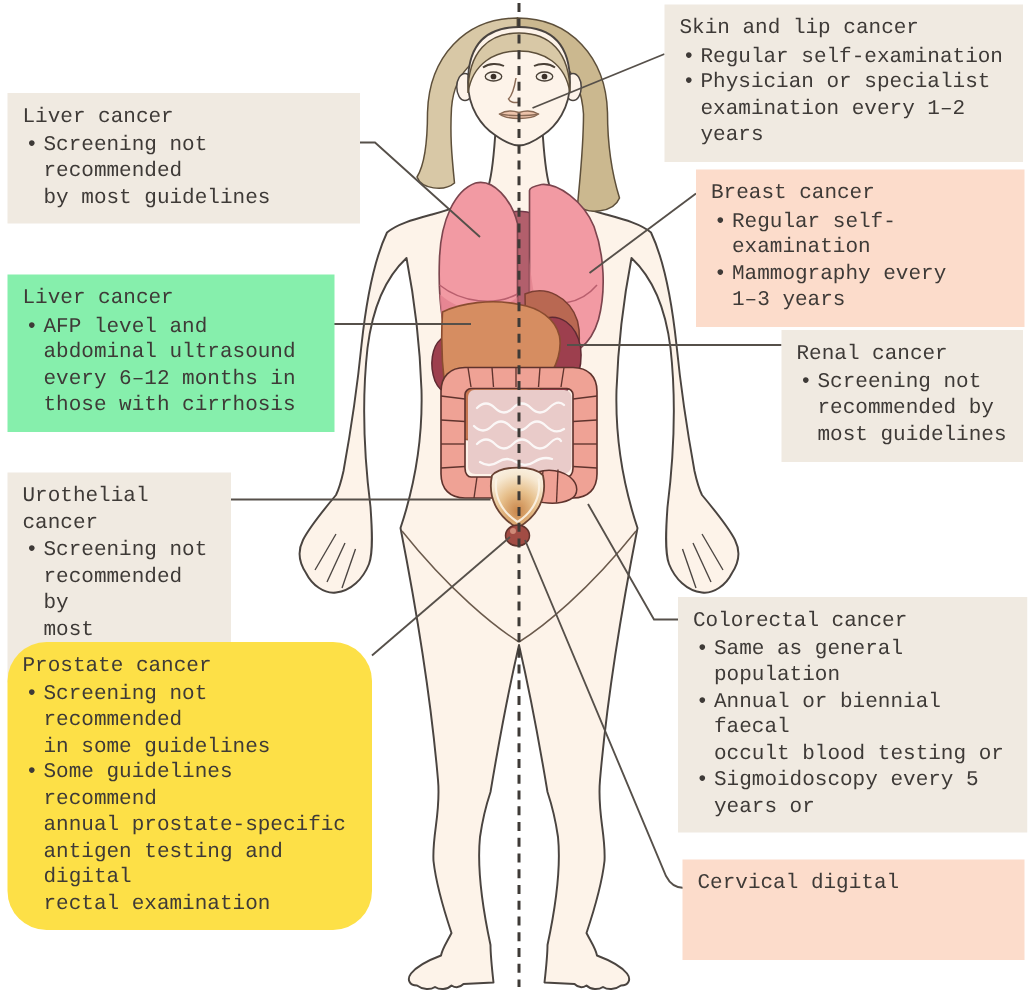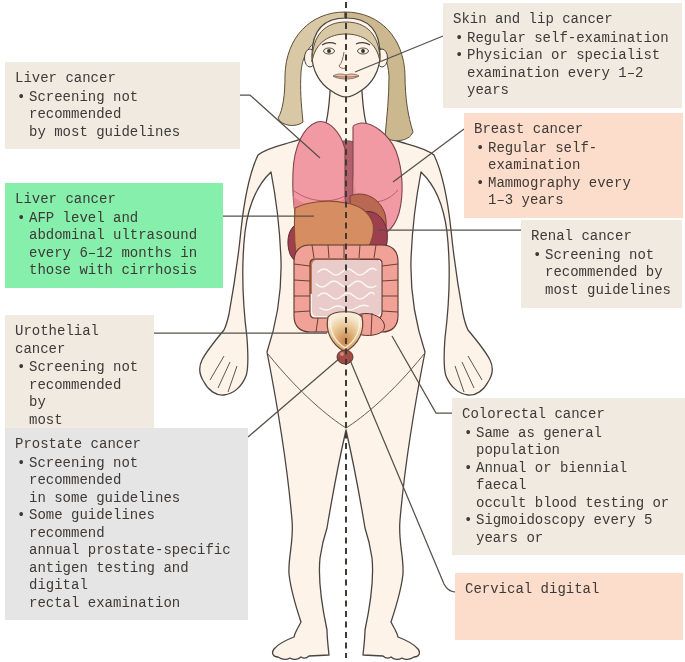--- a/index.html
+++ b/index.html
@@ -250,21 +250,21 @@
 
   <div class="box" style="left: 5px; top: 315px; width: 149px; min-height: 90px; background: rgb(240, 234, 225);">
     <div class="box-title">Urothelial cancer</div>
     <ul class="bullets">
       <li>Screening not
 recommended by
 most guidelines</li>
     </ul>
   </div>
 
-  <div class="box" style="left: 5px; top: 428px; width: 243px; min-height: 140px; background: #e5e5e5;">
+  <div class="box" style="left: 5px; top: 428px; width: 243px; min-height: 140px; background: #fde047; border-radius: 26px;">
     <div class="box-title">Prostate cancer</div>
     <ul class="bullets">
       <li>Screening not recommended
 in some guidelines</li>
       <li>Some guidelines recommend
 annual prostate-specific
 antigen testing and digital
 rectal examination</li>
     </ul>
   </div>

